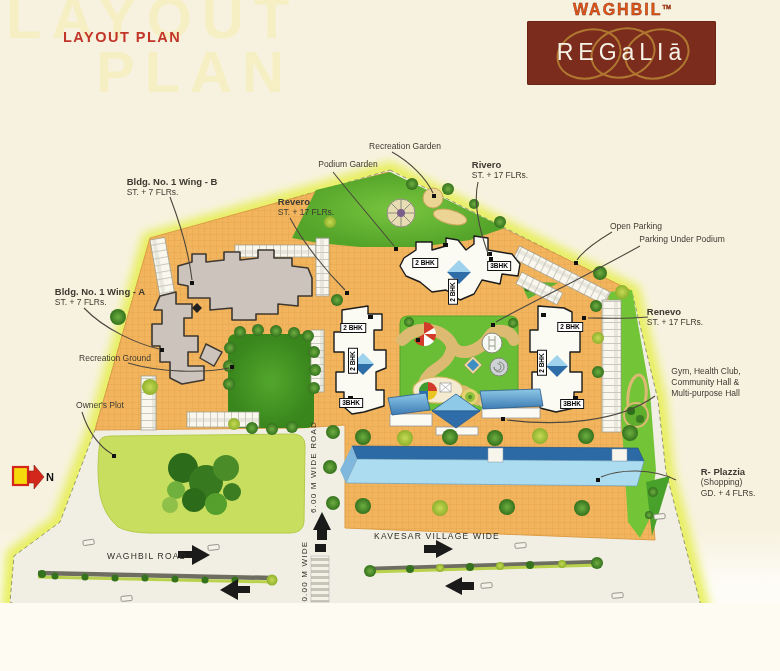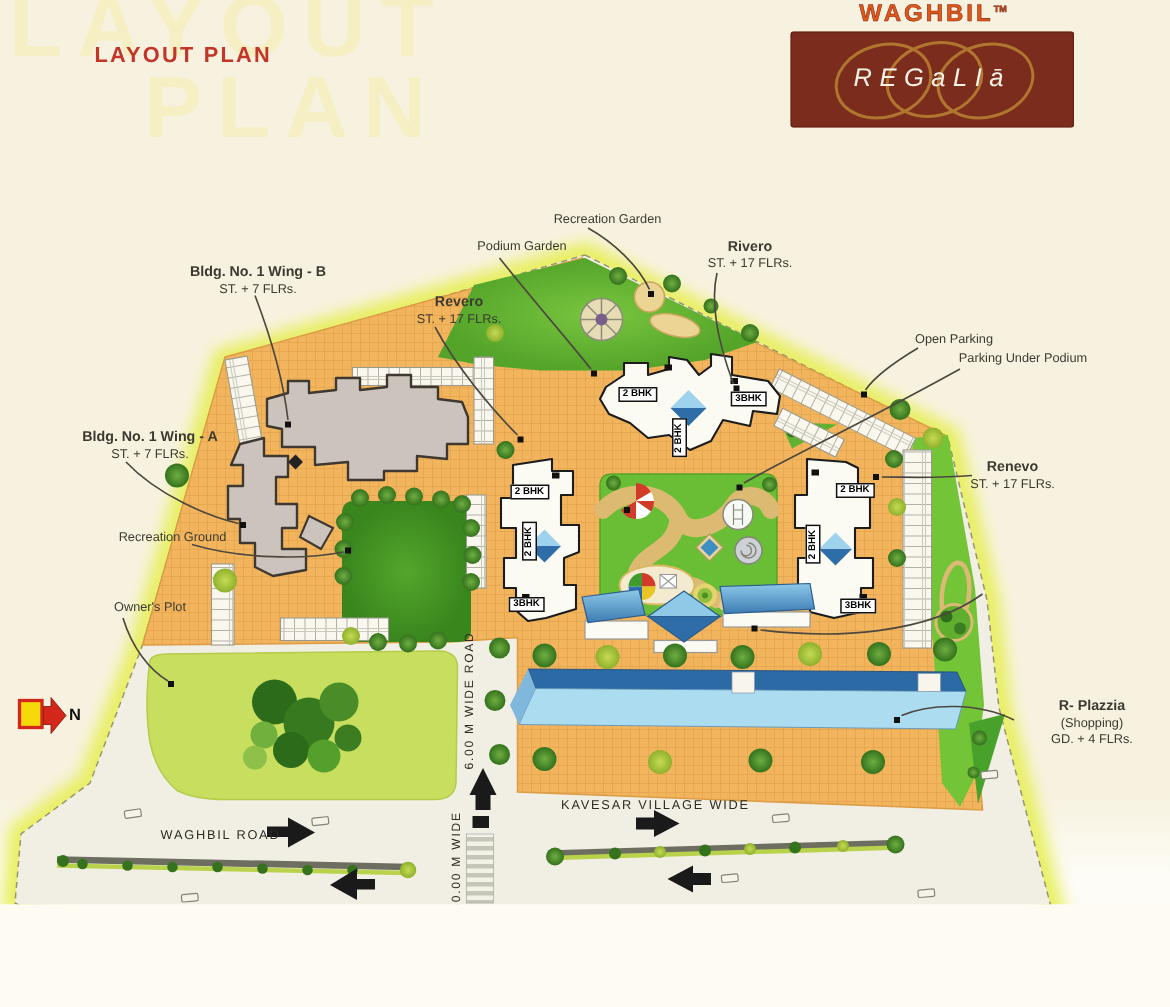--- a/index.html
+++ b/index.html
@@ -13,24 +13,24 @@
   .page-title{position:absolute;left:63px;top:29px;font-size:14.5px;font-weight:600;
               letter-spacing:1.5px;color:#c23529;}
   .logo-swastik{position:absolute;left:527px;top:1px;width:190px;text-align:center;
                 font-size:16px;font-weight:800;letter-spacing:2px;color:#e45715;
                 -webkit-text-stroke:.4px #7c2a1a;}
   .logo-swastik sup{font-size:6px;letter-spacing:0;}
   .logo-box{position:absolute;left:527px;top:21px;width:189px;height:64px;background:#7c2c1d;
             border-radius:2px;box-shadow:0 0 0 1px #6a2416 inset;}
   .logo-box svg{position:absolute;left:0;top:0;}
   .logo-name{position:absolute;left:0;top:0;width:100%;height:64px;line-height:62px;text-align:center;
-             font-size:17px;letter-spacing:5px;color:#f6f2e6;font-style:italic;}
+             font-size:23px;letter-spacing:5px;color:#f6f2e6;}
   .plan{position:absolute;left:0;top:0;}
   .callout{position:absolute;transform:translate(-50%,-50%);display:flex;flex-direction:column;
-           text-align:center;color:#3c3a30;font-size:8.5px;line-height:11px;white-space:nowrap;padding-left:40px;}
+           text-align:left;color:#3c3a30;font-size:8.5px;line-height:11px;white-space:nowrap;padding-left:40px;}
   .callout b{font-size:9.5px;}
   .unit{position:absolute;transform:translate(-50%,-50%);background:#fff;border:1px solid #111;
         color:#000;font-size:6.5px;font-weight:bold;line-height:8px;padding:0 2px;white-space:nowrap;}
   .unit.vert{transform:translate(-50%,-50%) rotate(-90deg);}
   .roadlbl{position:absolute;transform:translate(-50%,-50%);font-size:8.5px;letter-spacing:1.2px;
            color:#2c2c24;white-space:nowrap;}
   .roadlbl.vert{transform:translate(-50%,-50%) rotate(-90deg);}
   .north-n{position:absolute;transform:translate(-50%,-50%);font-size:11px;font-weight:bold;color:#111;}
 </style>
 </head>
@@ -448,20 +448,25 @@
     <b>Bldg. No. 1 Wing - A</b>
       <span>ST. + 7 FLRs.</span>
     </div>
   <div class="callout" style="left:655px;top:317px">
     <b>Renevo</b>
       <span>ST. + 17 FLRs.</span>
     </div>
   <div class="callout" style="left:95px;top:358px">
     <span>Recreation Ground</span>
     </div>
+  <div class="callout" style="left:686px;top:382px">
+    <span>Gym, Health Club,</span>
+      <span>Community Hall &amp;</span>
+      <span>Multi-purpose Hall</span>
+    </div>
   <div class="callout" style="left:80px;top:405px">
     <span>Owner's Plot</span>
     </div>
   <div class="callout" style="left:708px;top:482px">
     <b>R- Plazzia</b>
       <span>(Shopping)</span>
       <span>GD. + 4 FLRs.</span>
     </div>
 
   <span class="unit" style="left:425px;top:263px">2 BHK</span>

